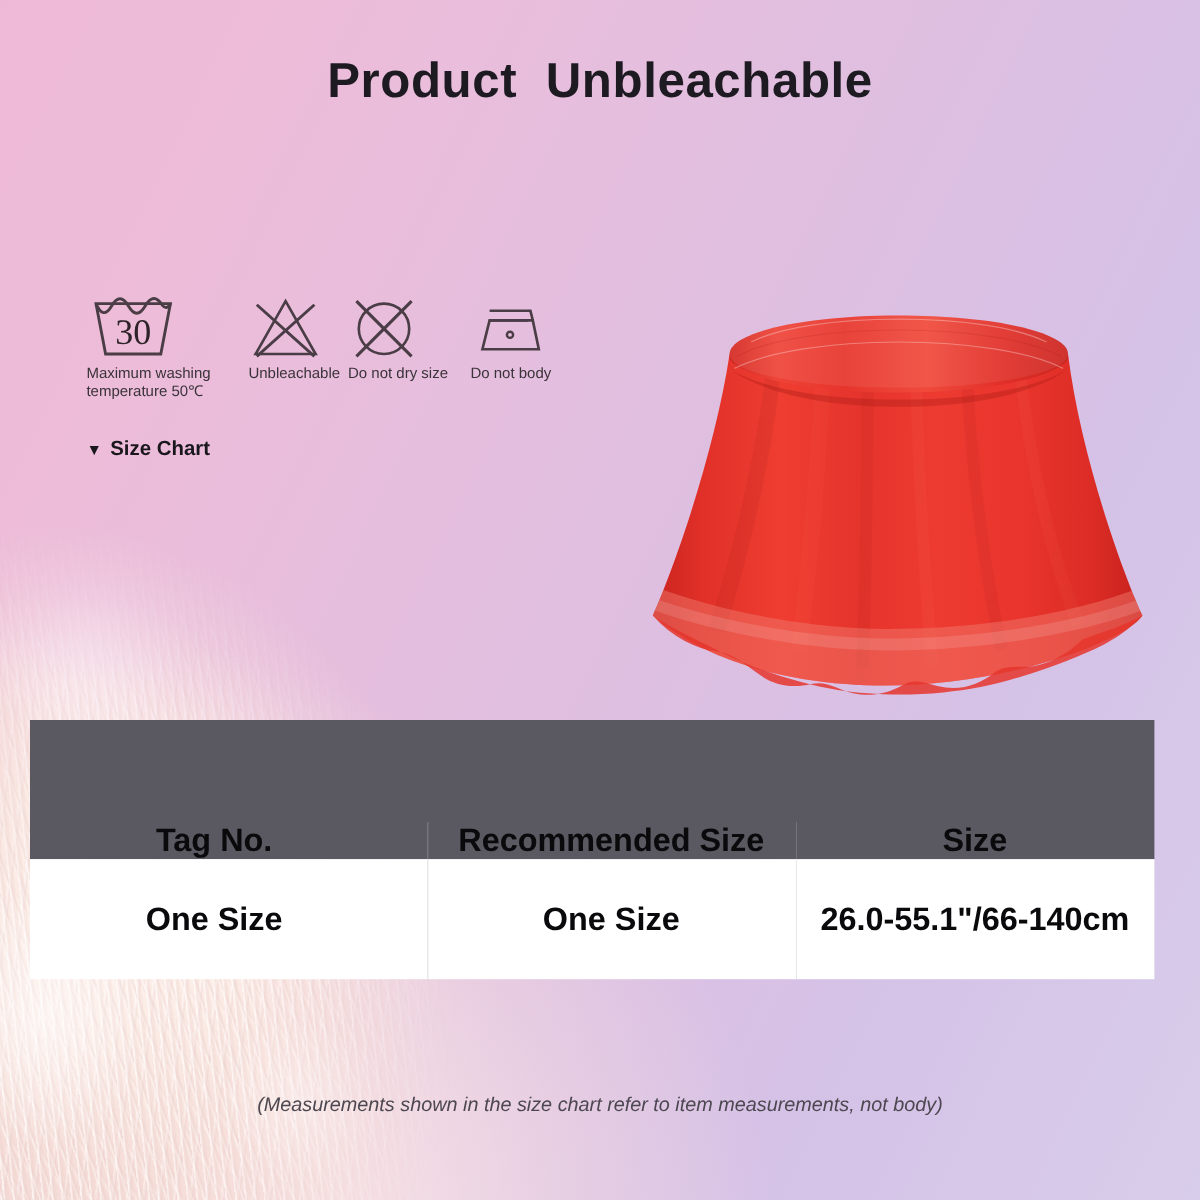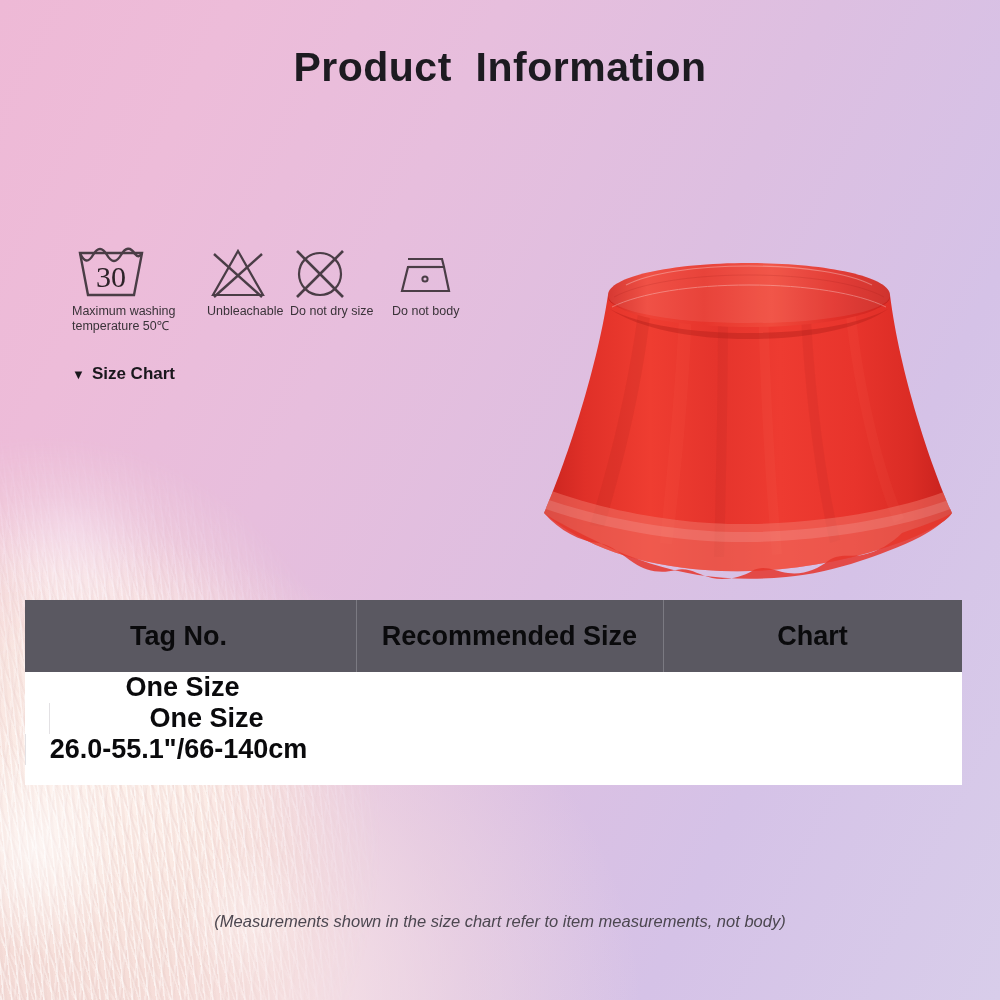--- a/index.html
+++ b/index.html
@@ -81,22 +81,22 @@
   .sizechart-lines div { white-space:nowrap; }
 
   
   .photo { position:absolute; left:500px; top:225px; width:470px; height:375px; }
 
   
   .table {
     position:absolute; left:25px; top:600px; width:937px;
   }
   .trow { display:flex; }
-  .trow.head { height:72px; background:#5a5861; }
-  .trow.body { height:113px; background:#ffffff;flex-direction:column; }
+  .trow.head { height:116px; background:#5a5861;align-items:flex-end; }
+  .trow.body { height:100px; background:#ffffff; }
   .tcell {
     display:flex; align-items:center; justify-content:center;
     text-align:center; color:#0a0a0c;
   }
   .trow.head .tcell { font-size:27px; font-weight:700; }
   .trow.body .tcell { font-size:27px; font-weight:700; }
   .c0 { width:315px; }
   .c1 { width:315px;margin-left:24px; }
   .c2 { width:307px; }
   .trow.head .c1, .trow.head .c2 { box-shadow: inset 1px 0 0 #7b7a82; }
@@ -112,21 +112,21 @@
 <body>
 
 <div id="stage">
 
   <div class="fur">
     <div class="fur-base"></div>
     <div class="fur-strands"></div>
     <div class="fur-fluff"></div>
   </div>
 
-  <div class="title">Product  Information</div>
+  <div class="title">Product  Unbleachable</div>
 
   <div class="care-row">
 
     <div class="care-item i0">
       <div class="care-glyph">
         <svg width="78" height="56" viewBox="0 0 78 56">
           <path d="M8 8 L70 8 L62 50 L16 50 Z" fill="none" stroke="#4a3d46" stroke-width="2.4"></path>
           <path d="M8 8 Q14 22 21 10 Q28 -2 35 10 Q42 22 49 10 Q56 -2 63 9 Q67 14 70 8" fill="none" stroke="#4a3d46" stroke-width="2.4" stroke-linejoin="round"></path>
           <text x="39" y="42" text-anchor="middle" font-family="'Liberation Serif', serif" font-size="30" fill="#2d2329">30</text>
         </svg>
@@ -261,21 +261,21 @@
 
       <path d="M110 84 C140 100 192 108 249 108 C306 108 358 100 388 84
                C360 104 306 114 249 114 C192 114 140 104 110 84 Z" fill="#b01e1a" opacity="0.40"></path>
     </svg>
   </div>
 
   <div class="table">
     <div class="trow head">
       <div class="tcell c0">Tag No.</div>
       <div class="tcell c1">Recommended Size</div>
-      <div class="tcell c2">Chart</div>
+      <div class="tcell c2">Size</div>
     </div>
     <div class="trow body">
       <div class="tcell c0">One Size</div>
       <div class="tcell c1">One Size</div>
       <div class="tcell c2">26.0-55.1"/66-140cm</div>
     </div>
   </div>
 
   <div class="footnote">(Measurements shown in the size chart refer to item measurements, not body)</div>
 

